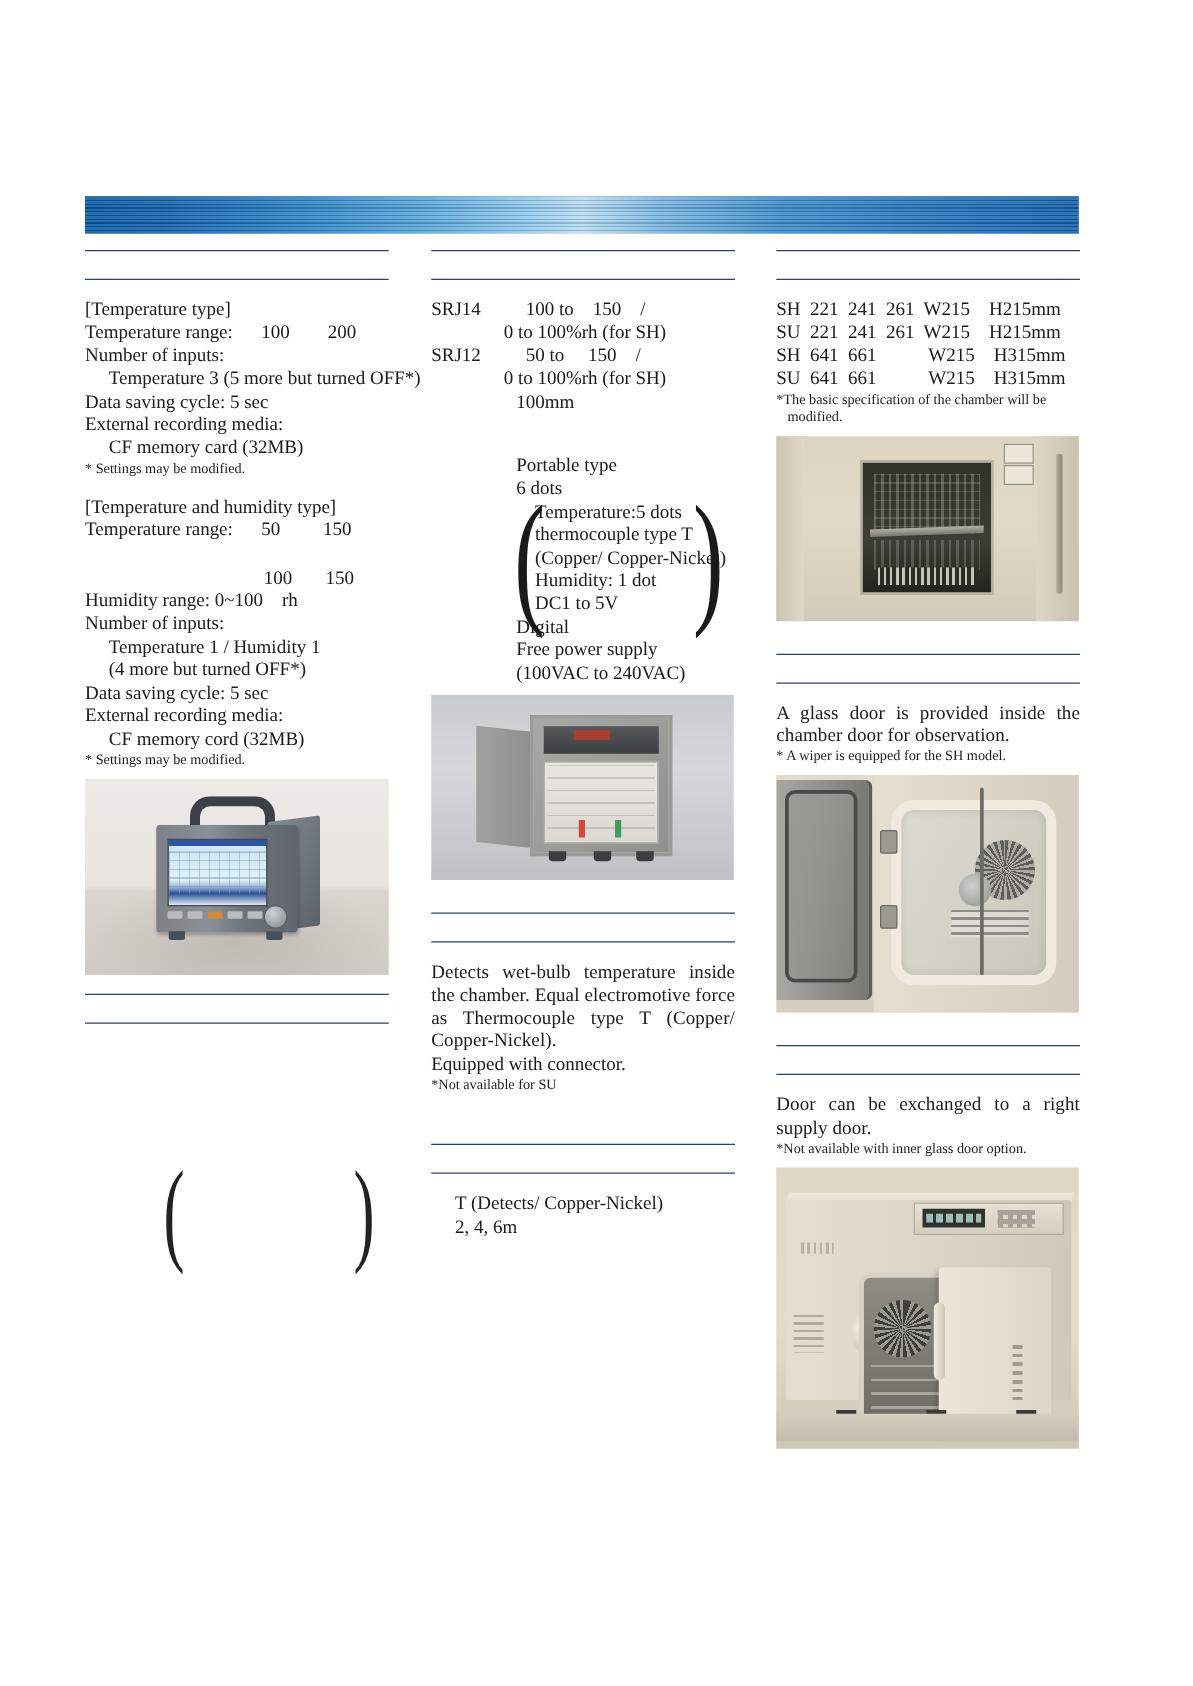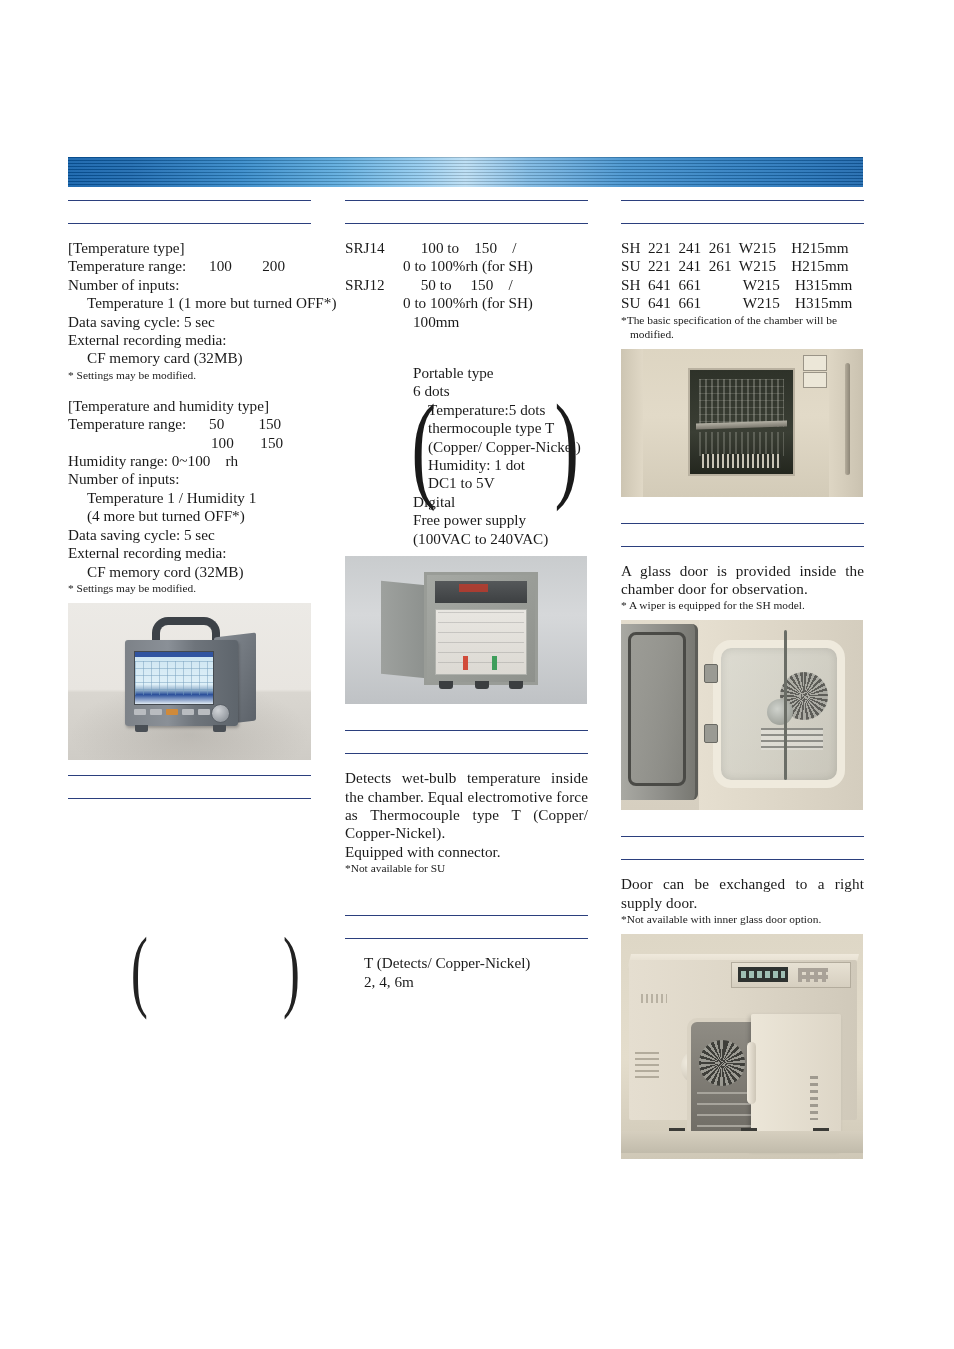--- a/index.html
+++ b/index.html
@@ -433,31 +433,31 @@
     <div class="gap"></div>
     <div class="r"></div>
   </div>
 
   <div class="spacer-m"></div>
 
 
   <div class="spec-line">[Temperature type]</div>
   <div class="spec-line">Temperature range:      100        200</div>
   <div class="spec-line">Number of inputs:</div>
-  <div class="spec-line indent-1">Temperature 1 (1 more but turned OFF*)</div>
+  <div class="spec-line indent-1">Temperature 3 (5 more but turned OFF*)</div>
   <div class="spec-line">Data saving cycle: 5 sec</div>
   <div class="spec-line">External recording media:</div>
   <div class="spec-line indent-1">CF memory card (32MB)</div>
   <div class="footnote">* Settings may be modified.</div>
 
   <div class="spacer-m"></div>
 
   <div class="spec-line">[Temperature and humidity type]</div>
   <div class="spec-line">Temperature range:      50         150</div>
-  <div class="spec-line" style="padding-left:143px;">100       150</div>
+  <div class="spec-line" style="padding-left:143px;margin-top:20px;">100       150</div>
   <div class="spec-line">Humidity range: 0~100    rh</div>
   <div class="spec-line">Number of inputs:</div>
   <div class="spec-line indent-1">Temperature 1 / Humidity 1</div>
   <div class="spec-line indent-1">(4 more but turned OFF*)</div>
   <div class="spec-line">Data saving cycle: 5 sec</div>
   <div class="spec-line">External recording media:</div>
   <div class="spec-line indent-1">CF memory cord (32MB)</div>
   <div class="footnote">* Settings may be modified.</div>
 
   <div class="spacer-s"></div>

